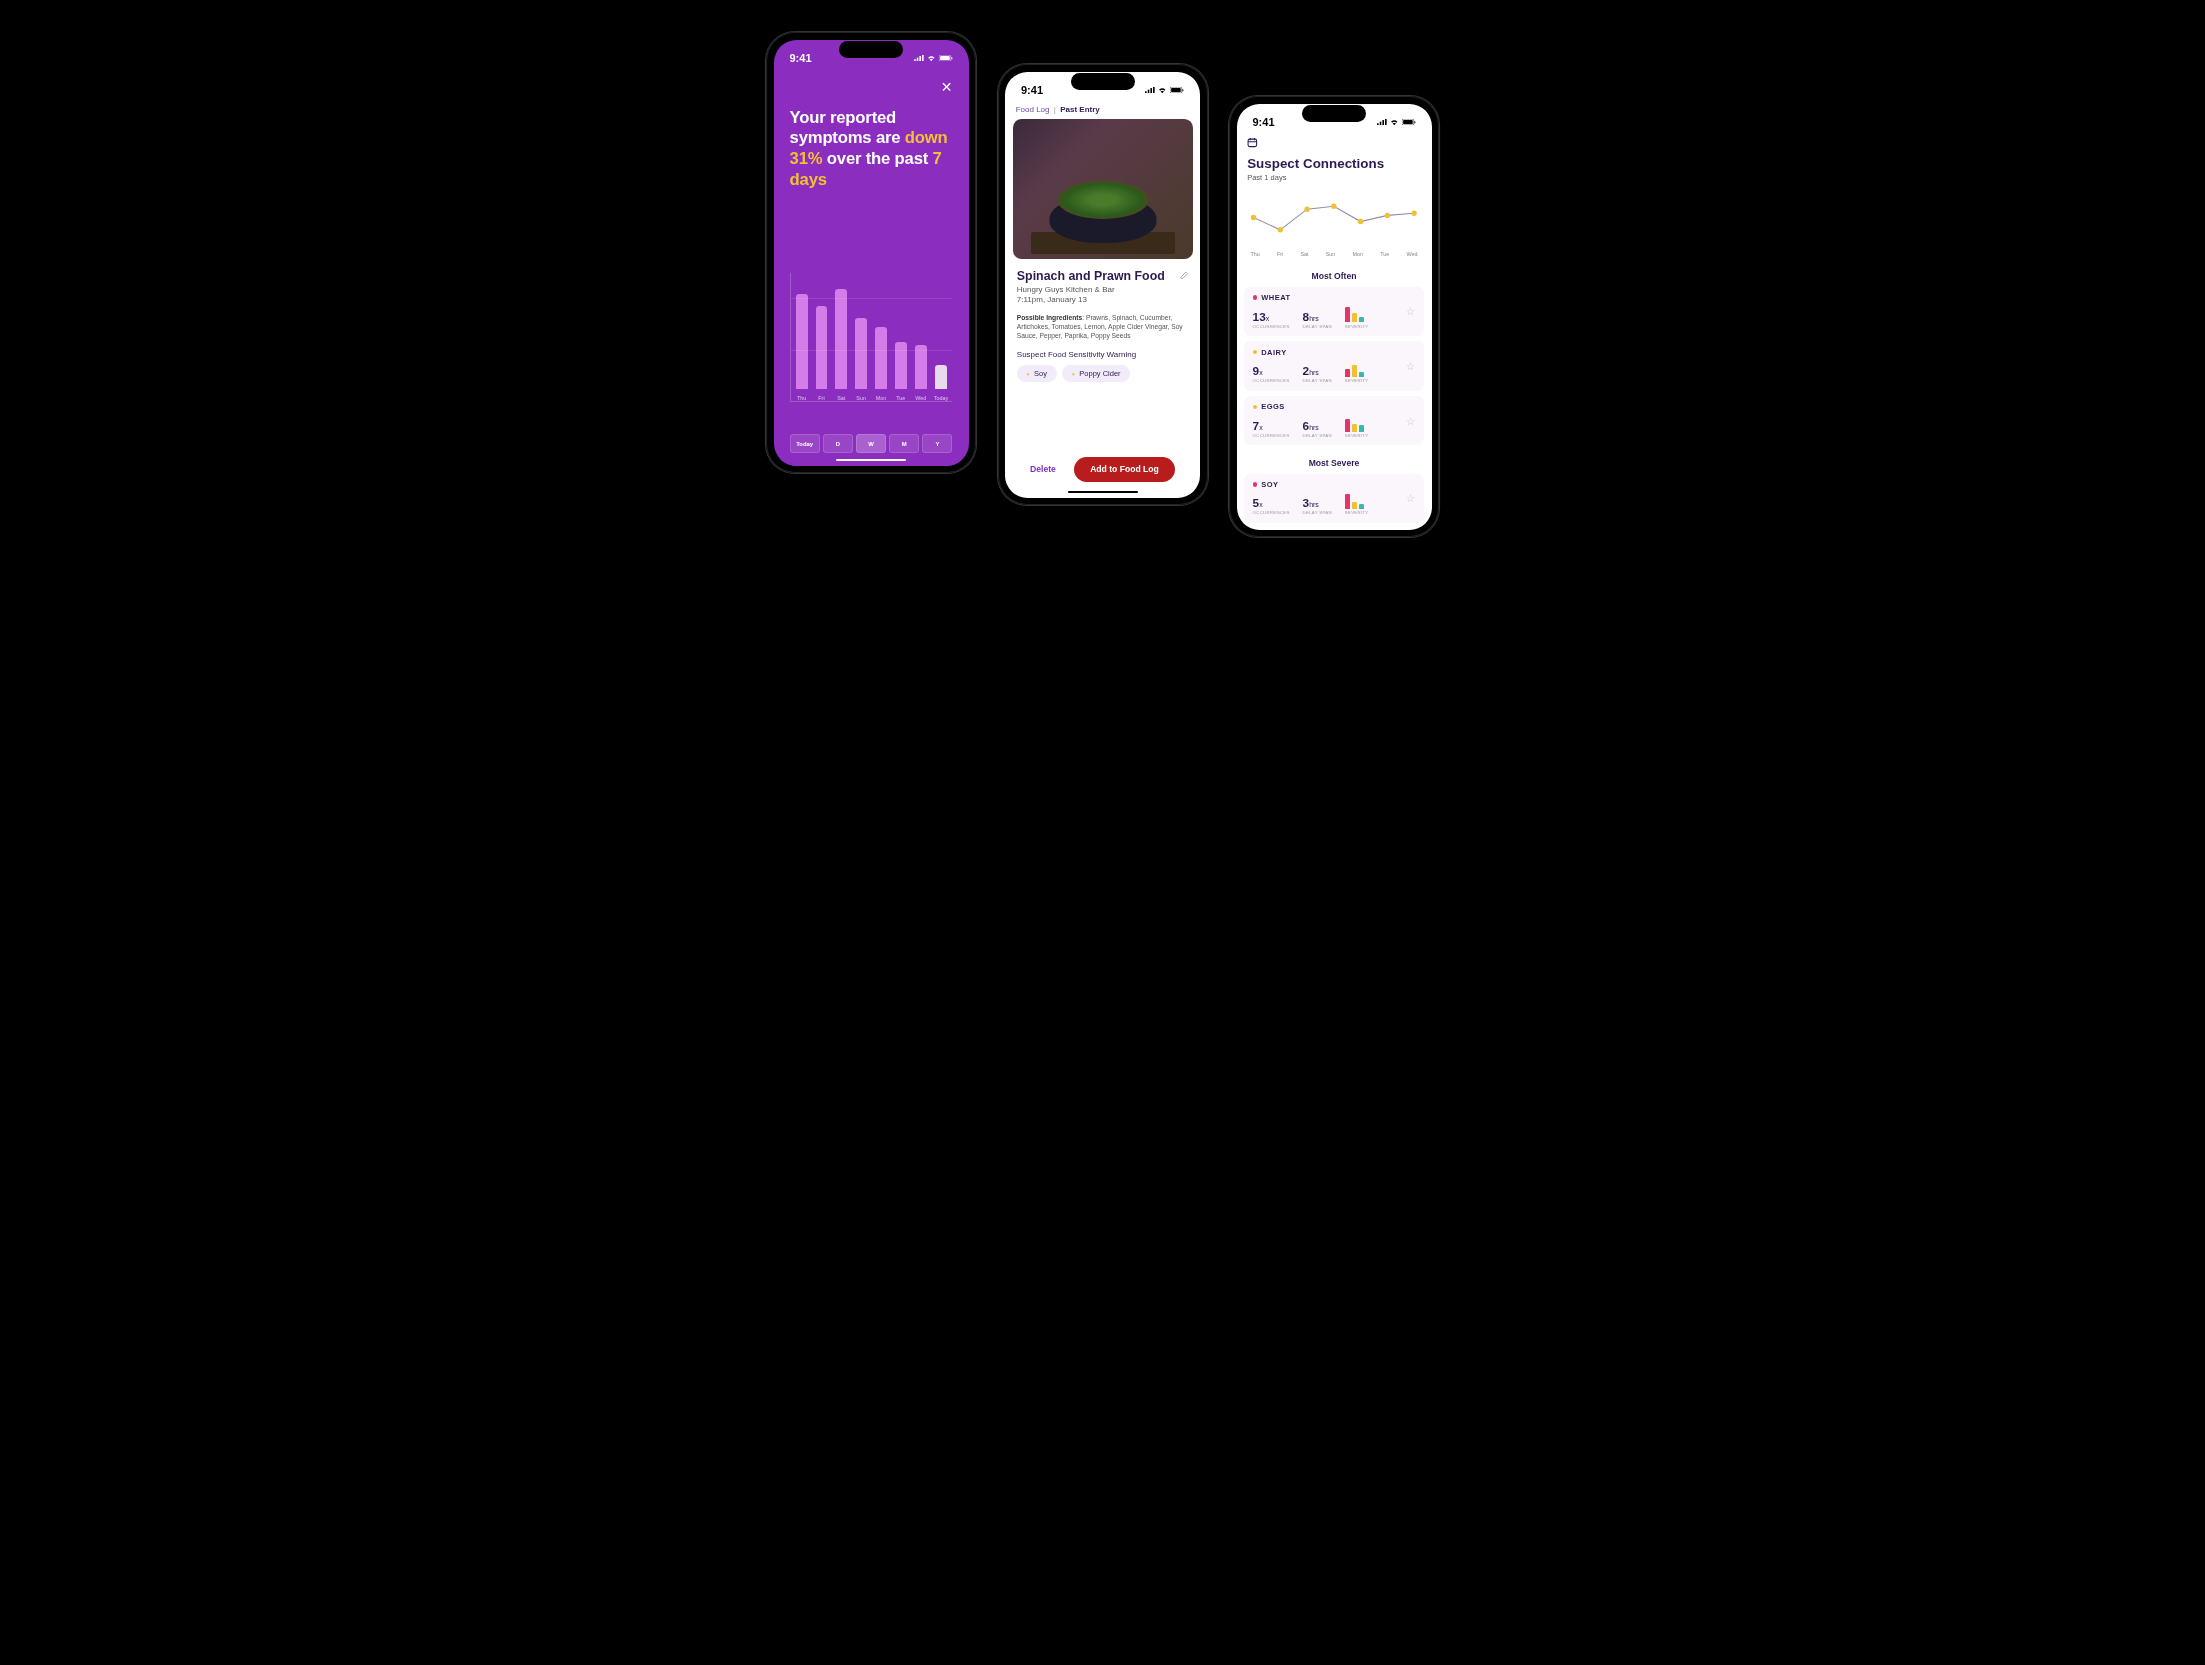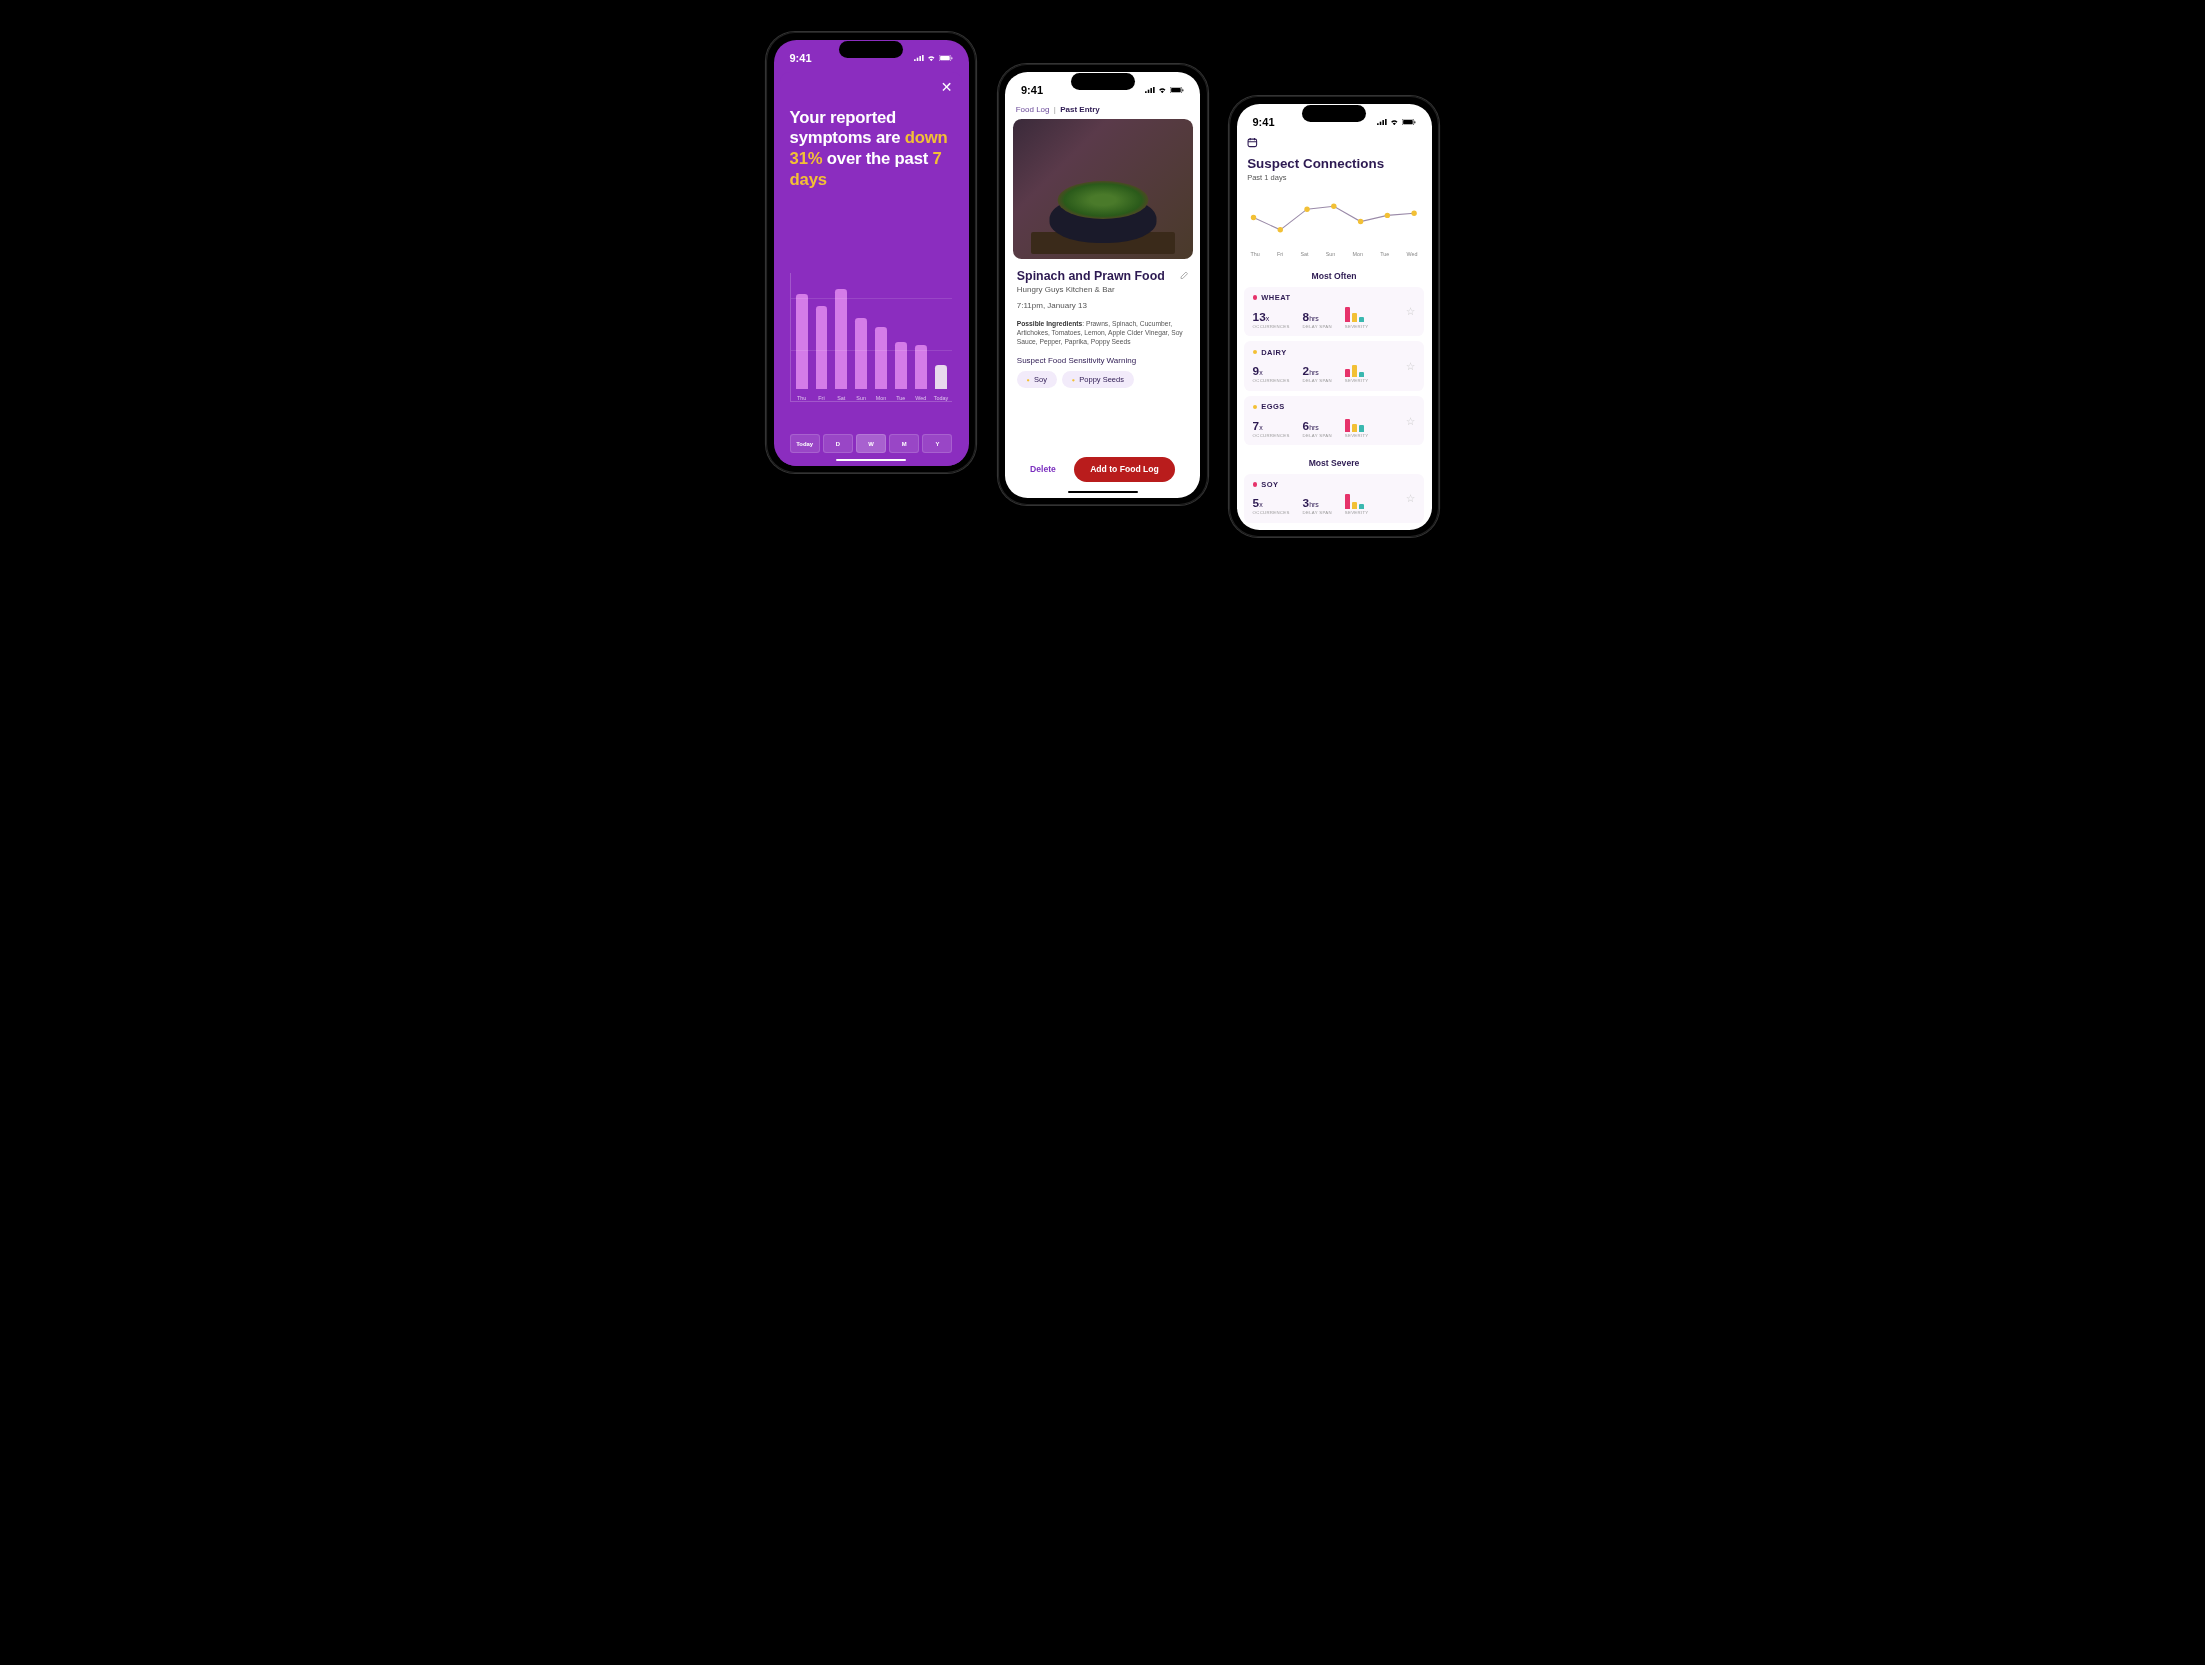--- a/index.html
+++ b/index.html
@@ -196,21 +196,21 @@
   width: 80%;
   height: 21.5px;
   background: #3a2a1a;
   border-radius: 2.1px;
 }
 .food-body { padding: 9.7px 11.8px; }
 .food-title-row { display: flex; justify-content: space-between; align-items: center; }
 .food-title { font-size: 12.4px; font-weight: 700; color: #2d1a52; }
 .edit-icon { color: #999; font-size: 8.6px; cursor: pointer; }
 .food-place { color: #555; font-size: 8px; margin-top: 2.1px; }
-.food-time { color: #555; font-size: 8px; margin-top: 7px; }
+.food-time { color: #555; font-size: 8px; margin-top: 1px; }
 .ingredients { font-size: 6.7px; color: #555; margin-top: 8.6px; line-height: 1.4; }
 .ingredients b { color: #333; }
 .warning-label { font-size: 8px; color: #2d1a52; margin-top: 9.7px; }
 .chips { display: flex; gap: 5.4px; margin-top: 5.4px; }
 .chip {
   background: #f2ebfa;
   padding: 4.3px 9.7px;
   border-radius: 10.7px;
   font-size: 7.5px;
   color: #2d1a52;
@@ -400,21 +400,21 @@
               <path d="M2 14 L2 11 L11 2 L14 5 L5 14 Z" fill="none" stroke="#999" stroke-width="1.5"></path>
             </svg>
         </div>
       </div>
       <div class="food-place">Hungry Guys Kitchen &amp; Bar</div>
       <div class="food-time">7:11pm, January 13</div>
       <div class="ingredients"><b>Possible Ingredients</b><span>: Prawns, Spinach, Cucumber, Artichokes, Tomatoes, Lemon, Apple Cider Vinegar, Soy Sauce, Pepper, Paprika, Poppy Seeds</span></div>
       <div class="warning-label">Suspect Food Sensitivity Warning</div>
       <div class="chips" id="p2-chips">
           <div class="chip">Soy</div>
-          <div class="chip">Poppy Seeds</div>
+          <div class="chip">Poppy Cider</div>
         </div>
     </div>
     <div class="action-row">
       <div class="delete-btn">Delete</div>
       <div class="add-btn">Add to Food Log</div>
     </div>
     <div class="home-indicator"></div>
   </div>
 </div>
 

